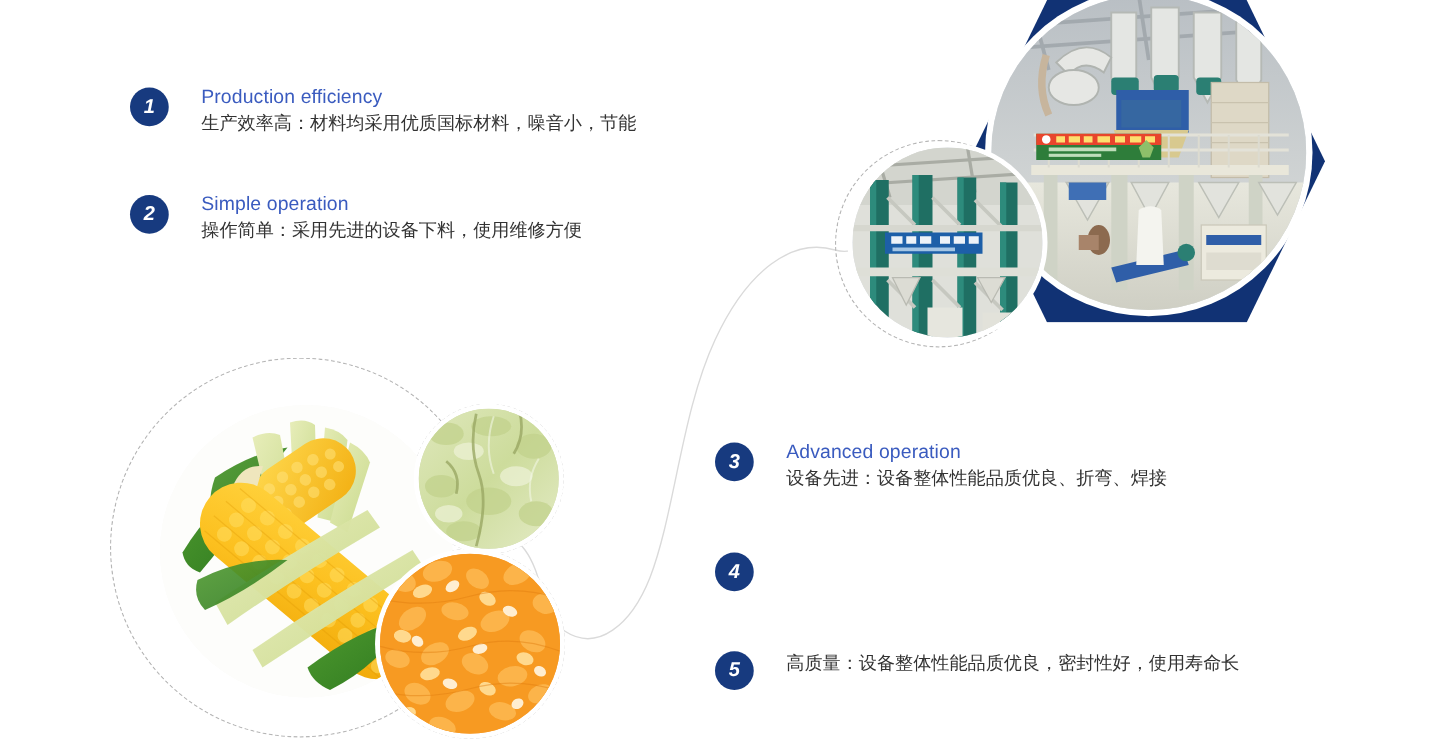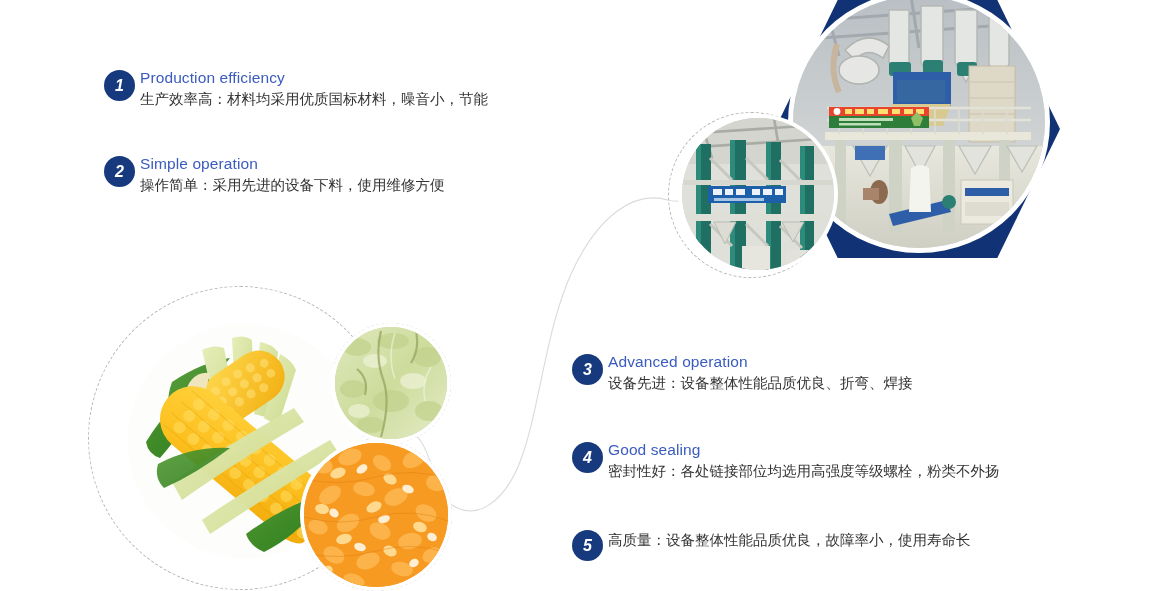--- a/index.html
+++ b/index.html
@@ -49,21 +49,21 @@
     background: #173a7f;
     color: #ffffff;
     font-style: italic;
     font-size: 16px;
     font-weight: bold;
     line-height: 31px;
     text-align: center;
     margin-top: 2px;
   }
 
-  .feature-text { margin-left: 5px; }
+  .feature-text { margin-left: 26px; }
 
   .feature-title {
     color: #3a5bbf;
     font-size: 15.5px;
     line-height: 19px;
     letter-spacing: 0.1px;
     white-space: nowrap;
   }
 
   .feature-desc {
@@ -618,27 +618,23 @@
     <div class="feature-item">
       <div class="badge">3</div>
       <div class="feature-text">
         <div class="feature-title">Advanced operation</div>
         <div class="feature-desc">设备先进：设备整体性能品质优良、折弯、焊接</div>
       </div>
     </div>
 
     <div class="feature-item">
       <div class="badge">4</div>
-      <div class="feature-text">
-        <div class="feature-title">Good sealing</div>
-        <div class="feature-desc">密封性好：各处链接部位均选用高强度等级螺栓，粉类不外扬</div>
-      </div>
     </div>
 
     <div class="feature-item">
       <div class="badge">5</div>
       <div class="feature-text">
-        <div class="feature-desc">高质量：设备整体性能品质优良，故障率小，使用寿命长</div>
+        <div class="feature-desc">高质量：设备整体性能品质优良，密封性好，使用寿命长</div>
       </div>
     </div>
   </div>
 
 </div>
 
 </body></html>

